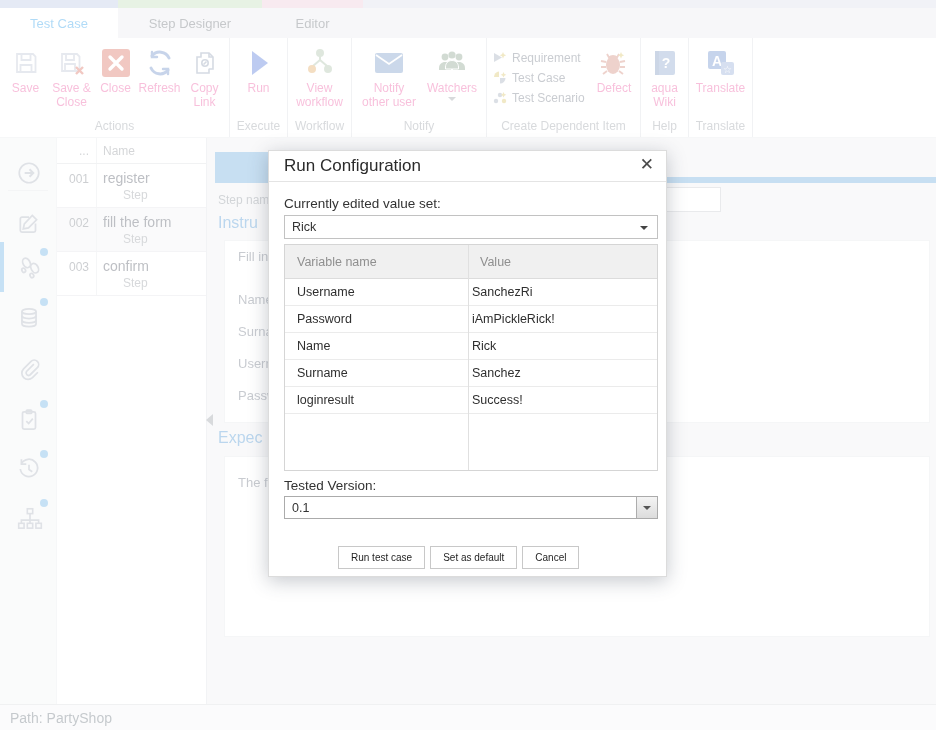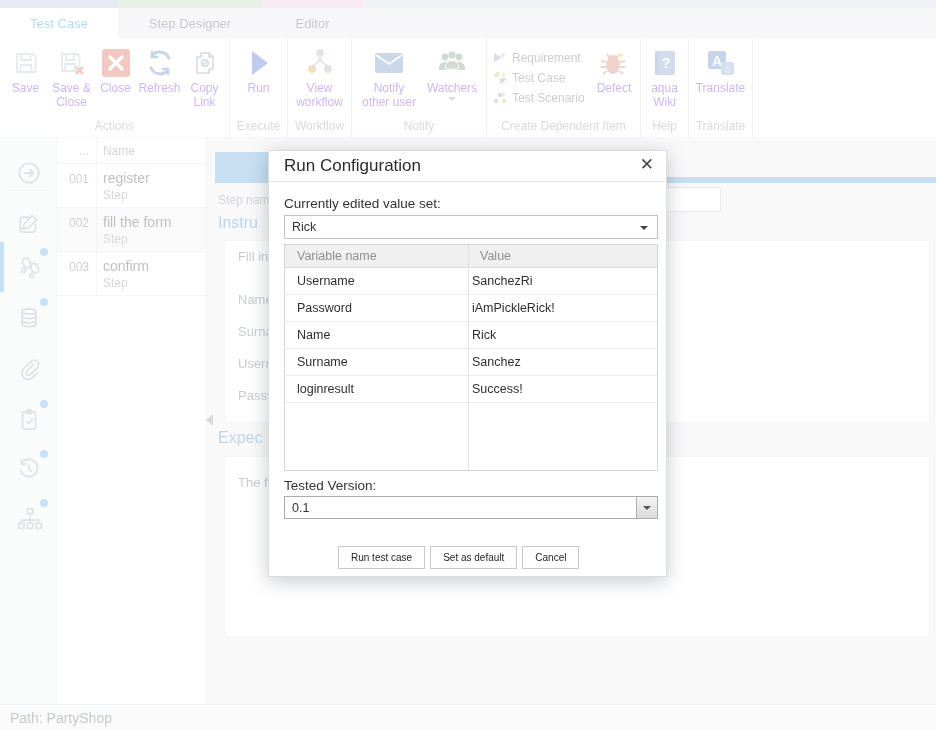--- a/index.html
+++ b/index.html
@@ -24,21 +24,21 @@
   .tabbar .rest{flex:1;background:#e8eaee;}
 
   
   .ribbon{position:absolute;top:38px;left:0;width:936px;height:100px;background:#fff;border-bottom:1px solid #e6e8ec;display:flex;}
   .rg{position:relative;height:100%;border-right:1px solid #d9dbdf;padding-top:5px;}
   .rg:last-child{border-right:none;}
   .rg-label{position:absolute;bottom:4px;left:0;right:0;text-align:center;font-size:12px;color:#8e949c;white-space:nowrap;}
   .rbtns{display:flex;justify-content:center;align-items:flex-start;}
   .rbtn{display:flex;flex-direction:column;align-items:center;padding-top:2px;}
   .rbtn .ric{height:36px;display:flex;align-items:center;justify-content:center;}
-  .rbtn .rlab{font-size:12px;color:#6d28d9;line-height:14px;text-align:center;white-space:nowrap;}
+  .rbtn .rlab{font-size:12px;color:#ec4899;line-height:14px;text-align:center;white-space:nowrap;}
   .caret-down{width:0;height:0;border-left:4px solid transparent;border-right:4px solid transparent;border-top:4px solid #8e949c;margin-top:2px;}
   .smallstack{display:flex;flex-direction:column;justify-content:center;padding-top:8px;gap:6px;}
   .smallitem{display:flex;align-items:center;gap:5px;font-size:12px;color:#646c7a;white-space:nowrap;}
 
   
   .sidebar{position:absolute;top:138px;left:0;width:57px;height:566px;background:#f3f4f6;border-right:1px solid #e6e8eb;}
   .sb-ic{position:absolute;left:16px;}
   .sb-sep{position:absolute;left:8px;width:40px;height:1px;background:#dfe2e6;}
   .sb-bar{position:absolute;left:0;width:4px;height:50px;background:#5baae2;}
   .dot{position:absolute;width:8px;height:8px;border-radius:50%;background:#5baae2;}
@@ -46,21 +46,21 @@
   
   .steplist{position:absolute;top:138px;left:57px;width:150px;height:566px;background:#fff;border-right:1px solid #dcdee2;}
   .sl-head{display:flex;height:26px;border-bottom:1px solid #d8dade;color:#858a90;font-size:12px;align-items:center;}
   .sl-col1{width:40px;text-align:right;padding-right:7px;border-right:1px solid #e4e6ea;height:100%;display:flex;align-items:center;justify-content:flex-end;}
   .sl-col2{flex:1;padding-left:6px;}
   .sl-row{display:flex;height:44px;border-bottom:1px solid #dfe1e5;}
   .sl-row.alt{background:#f2f3f5;}
   .sl-num{width:40px;text-align:right;padding:8px 7px 0 0;font-size:12px;color:#6d737c;border-right:1px solid #e4e6ea;}
   .sl-cell{flex:1;padding:6px 0 0 6px;}
   .sl-name{font-size:14px;color:#404654;}
-  .sl-type{font-size:12px;color:#8b9097;margin-top:2px;}
+  .sl-type{font-size:12px;color:#8b9097;margin-top:2px;margin-left:20px;}
 
   
   .content{position:absolute;top:138px;left:207px;width:729px;height:566px;background:#eef0f3;}
   .blueline{position:absolute;top:39px;left:8px;right:0;height:6px;background:#5da4dc;}
   .bluetab{position:absolute;top:14px;left:8px;width:147px;height:31px;background:#5da4dc;}
   .stepname-label{position:absolute;top:55px;left:11px;font-size:12px;color:#7e858e;}
   .stepname-input{position:absolute;top:49px;left:433px;width:81px;height:25px;background:#fff;border:1px solid #c0c3c8;}
   .h-blue{position:absolute;font-size:16px;color:#3b8ace;}
   .panel{position:absolute;left:17px;width:706px;background:#fff;border:1px solid #e3e5e9;}
   .p-label{font-size:13px;color:#616a79;position:absolute;left:13px;}
@@ -72,21 +72,21 @@
   
   .modal{position:absolute;top:150px;left:268px;width:399px;height:427px;background:#fff;border:1px solid #dcdcdc;box-shadow:0 4px 18px rgba(50,60,80,.28);z-index:10;}
   .m-head{position:relative;height:31px;border-bottom:1px solid #e4e4e4;}
   .m-title{position:absolute;left:15px;top:5px;font-size:17px;color:#2b2b2b;}
   .m-close{position:absolute;right:12px;top:4px;font-size:17px;color:#4a4a4a;cursor:pointer;line-height:20px;}
   .m-label1{position:absolute;left:15px;top:45px;font-size:13.5px;color:#333;}
   .m-select{position:absolute;left:15px;top:64px;width:374px;height:24px;border:1px solid #c2c2c2;background:#fff;font-size:12.5px;color:#333;display:flex;align-items:center;padding-left:7px;}
   .m-select .sel-caret{position:absolute;right:9px;top:10px;width:0;height:0;border-left:4px solid transparent;border-right:4px solid transparent;border-top:4px solid #444;}
   .m-table{position:absolute;left:15px;top:93px;width:374px;height:227px;border:1px solid #d5d5d5;}
   .mt-vline{position:absolute;left:183px;top:0;bottom:0;width:1px;background:#e0e0e0;}
-  .mt-head{display:flex;height:23px;background:#f0f0f0;border-bottom:1px solid #dcdcdc;font-size:12.5px;color:#8f8f8f;align-items:center;}
+  .mt-head{display:flex;height:34px;background:#f0f0f0;border-bottom:1px solid #dcdcdc;font-size:12.5px;color:#8f8f8f;align-items:center;}
   .mt-h1{width:183px;padding-left:12px;}
   .mt-h2{flex:1;padding-left:12px;}
   .mt-row{display:flex;height:27px;border-bottom:1px solid #ebebeb;font-size:12.5px;color:#2f2f2f;align-items:center;}
   .mt-c1{width:183px;padding-left:12px;}
   .mt-c2{flex:1;padding-left:4px;}
   .m-label2{position:absolute;left:15px;top:327px;font-size:13.5px;color:#333;}
   .m-combo{position:absolute;left:15px;top:345px;width:374px;height:23px;border:1px solid #ababab;background:#fff;font-size:12.5px;color:#333;display:flex;align-items:center;padding-left:7px;}
   .m-combo .cb-btn{position:absolute;right:0;top:0;width:21px;height:21px;background:linear-gradient(#f4f4f4,#dcdcdc);border-left:1px solid #adadad;display:flex;align-items:center;justify-content:center;}
   .cb-btn .tri{width:0;height:0;border-left:4px solid transparent;border-right:4px solid transparent;border-top:4px solid #555;}
   .m-btnrow{position:absolute;left:69px;top:395px;display:flex;gap:5px;}

